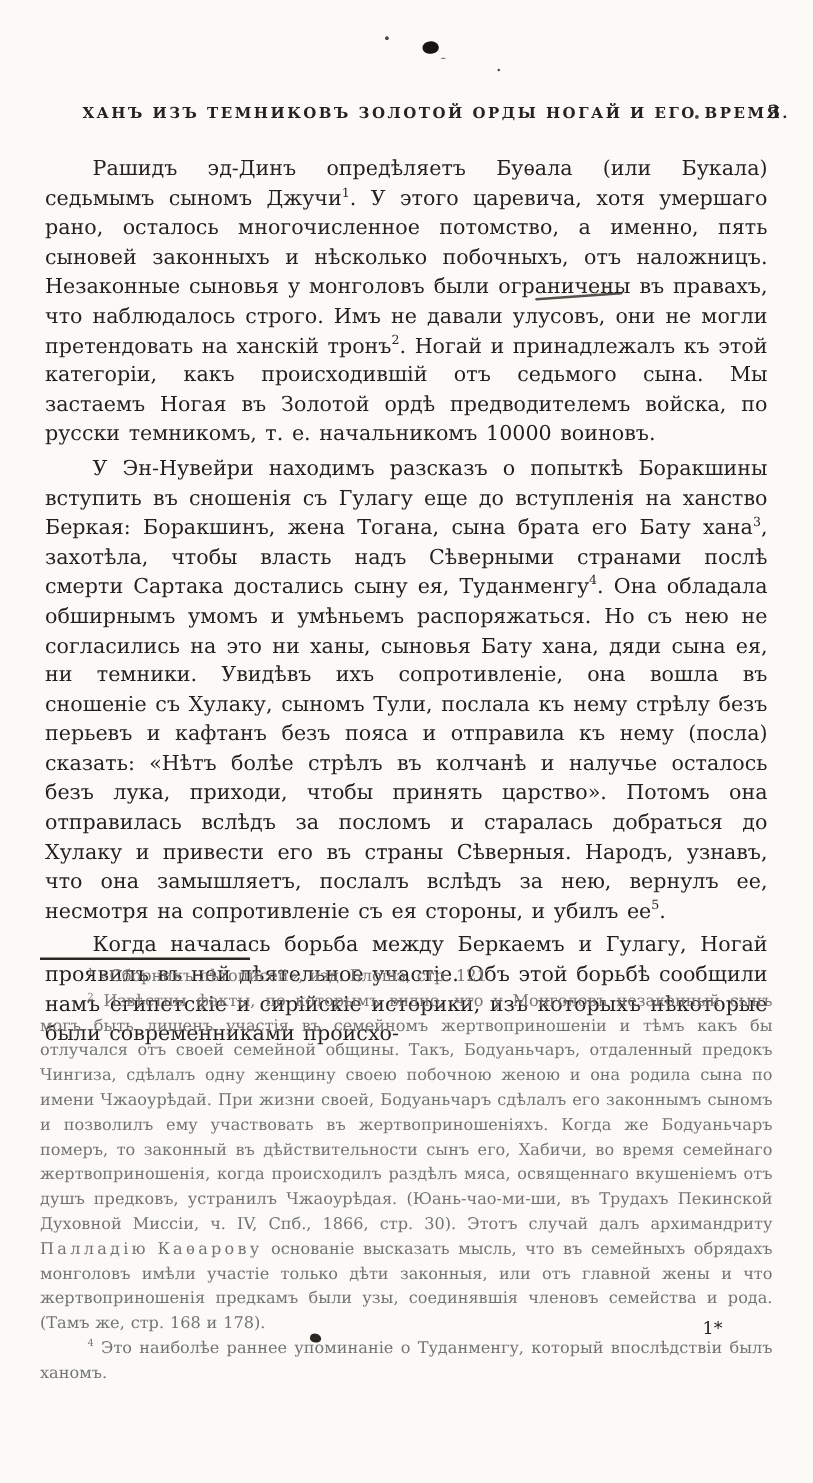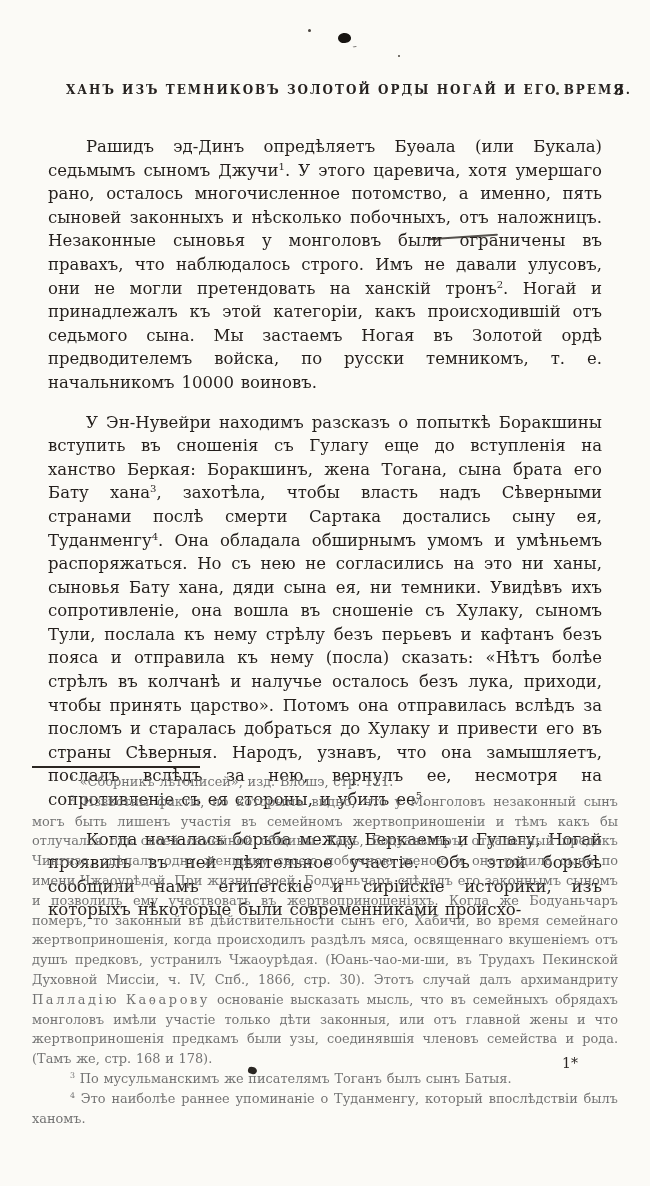--- a/index.html
+++ b/index.html
@@ -24,21 +24,21 @@
   .rh-title { display: block; text-align: center; }
   .rh-page {
     position: absolute; right: 50px; top: -2px;
     font-size: 14.5px; letter-spacing: 0;
   }
   .body-text {
     position: absolute; top: 119px; left: 32px; width: 586px;
     font-size: 16.5px; line-height: 23.6px;
     text-align: justify; word-spacing: 1.6px;
   }
-  .body-text p { margin: 16px; text-indent: 38px; }
+  .body-text p { margin: 4px; text-indent: 38px; }
   sup {
     font-size: 61%; vertical-align: super; line-height: 0; letter-spacing: 0;
   }
   .fn-rule {
     position: absolute; top: 766px; left: 32px;
     width: 168px; height: 2px; background: #2b2622;
   }
   .footnotes {
     position: absolute; top: 772px; left: 32px; width: 586px;
     font-size: 12.9px; line-height: 19.8px;
@@ -95,21 +95,20 @@
       <p><span>Рашидъ эд-Динъ опредѣляетъ Буѳала (или Букала) седьмымъ сыномъ Джучи</span><sup>1</sup><span>. У этого царевича, хотя умершаго рано, осталось многочисленное потомство, а именно, пять сыновей законныхъ и нѣсколько побочныхъ, отъ наложницъ. Незаконные сыновья у монголовъ были ограничены въ правахъ, что наблюдалось строго. Имъ не давали улусовъ, они не могли претендовать на ханскій тронъ</span><sup>2</sup><span>. Ногай и принадлежалъ къ этой категоріи, какъ происходившій отъ седьмого сына. Мы застаемъ Ногая въ Золотой ордѣ предводителемъ войска, по русски темникомъ, т. е. начальникомъ 10000 воиновъ.</span></p>
       <p><span>У Эн-Нувейри находимъ разсказъ о попыткѣ Боракшины вступить въ сношенія съ Гулагу еще до вступленія на ханство Беркая: Боракшинъ, жена Тогана, сына брата его Бату хана</span><sup>3</sup><span>, захотѣла, чтобы власть надъ Сѣверными странами послѣ смерти Сартака достались сыну ея, Туданменгу</span><sup>4</sup><span>. Она обладала обширнымъ умомъ и умѣньемъ распоряжаться. Но съ нею не согласились на это ни ханы, сыновья Бату хана, дяди сына ея, ни темники. Увидѣвъ ихъ сопротивленіе, она вошла въ сношеніе съ Хулаку, сыномъ Тули, послала къ нему стрѣлу безъ перьевъ и кафтанъ безъ пояса и отправила къ нему (посла) сказать: «Нѣтъ болѣе стрѣлъ въ колчанѣ и налучье осталось безъ лука, приходи, чтобы принять царство». Потомъ она отправилась вслѣдъ за посломъ и старалась добраться до Хулаку и привести его въ страны Сѣверныя. Народъ, узнавъ, что она замышляетъ, послалъ вслѣдъ за нею, вернулъ ее, несмотря на сопротивленіе съ ея стороны, и убилъ ее</span><sup>5</sup><span>.</span></p>
       <p><span>Когда началась борьба между Беркаемъ и Гулагу, Ногай проявилъ въ ней дѣятельное участіе. Объ этой борьбѣ сообщили намъ египетскіе и сирійскіе историки, изъ которыхъ нѣкоторые были современниками происхо-</span></p>
     </div>
 
   <div class="fn-rule"></div>
 
   <div class="footnotes" id="footnotes">
       <p><sup>1</sup><span> «Сборникъ лѣтописей», изд. Блошэ, стр. 121.</span></p>
       <p><sup>2</sup><span> Извѣстны факты, по которымъ видно, что у Монголовъ незаконный сынъ могъ быть лишенъ участія въ семейномъ жертвоприношеніи и тѣмъ какъ бы отлучался отъ своей семейной общины. Такъ, Бодуаньчаръ, отдаленный предокъ Чингиза, сдѣлалъ одну женщину своею побочною женою и она родила сына по имени Чжаоурѣдай. При жизни своей, Бодуаньчаръ сдѣлалъ его законнымъ сыномъ и позволилъ ему участвовать въ жертвоприношеніяхъ. Когда же Бодуаньчаръ померъ, то законный въ дѣйствительности сынъ его, Хабичи, во время семейнаго жертвоприношенія, когда происходилъ раздѣлъ мяса, освященнаго вкушеніемъ отъ душъ предковъ, устранилъ Чжаоурѣдая. (Юань-чао-ми-ши, въ Трудахъ Пекинской Духовной Миссіи, ч. IV, Спб., 1866, стр. 30). Этотъ случай далъ архимандриту </span><span class="spaced">Палладію</span><span> </span><span class="spaced">Каѳарову</span><span> основаніе высказать мысль, что въ семейныхъ обрядахъ монголовъ имѣли участіе только дѣти законныя, или отъ главной жены и что жертвоприношенія предкамъ были узы, соединявшія членовъ семейства и рода. (Тамъ же, стр. 168 и 178).</span></p>
-      <p><sup>3</sup><span> По мусульманскимъ же писателямъ Тоганъ былъ сынъ Батыя.</span></p>
       <p><sup>4</sup><span> Это наиболѣе раннее упоминаніе о Туданменгу, который впослѣдствіи былъ ханомъ.</span></p>
     </div>
 
   <div class="ink-spot spot-bottom"></div>
 
   <div class="signature">1*</div>
 
 </div>
 
 </body></html>

